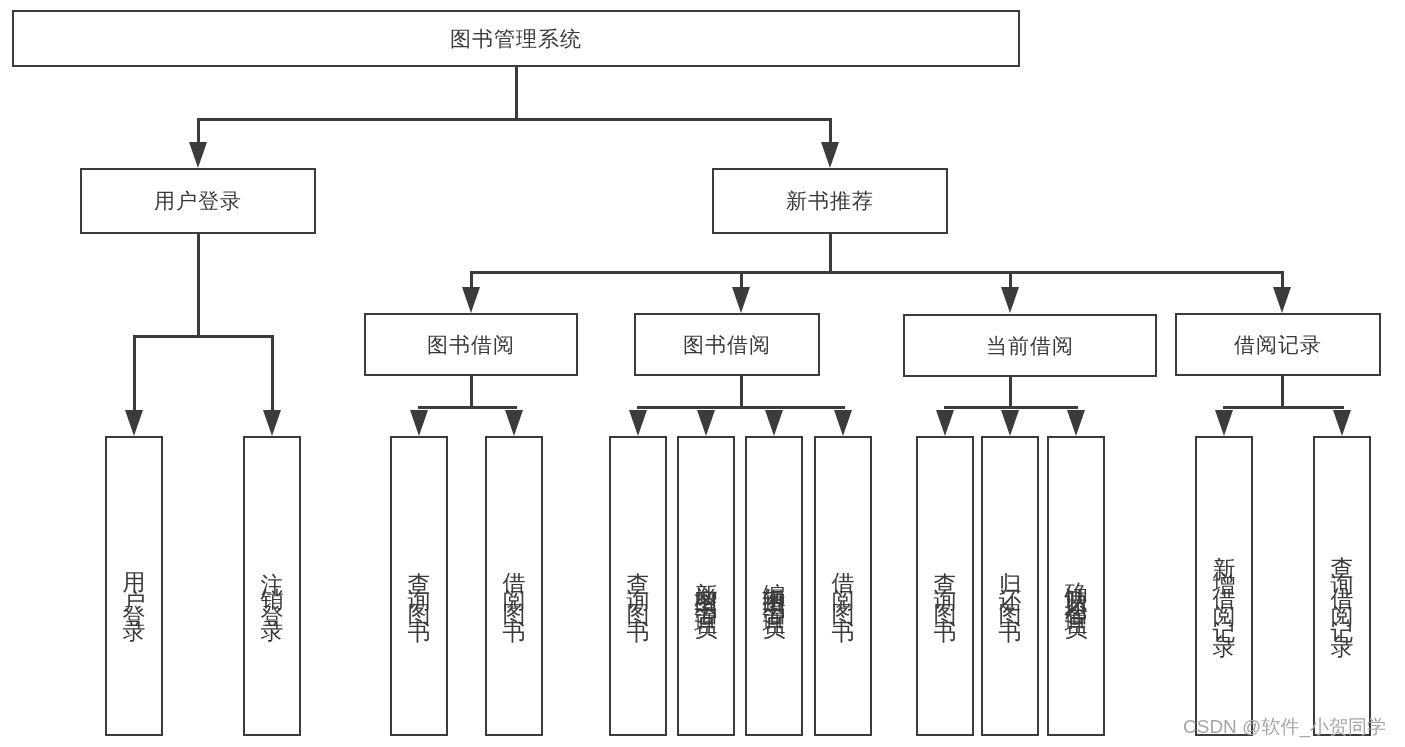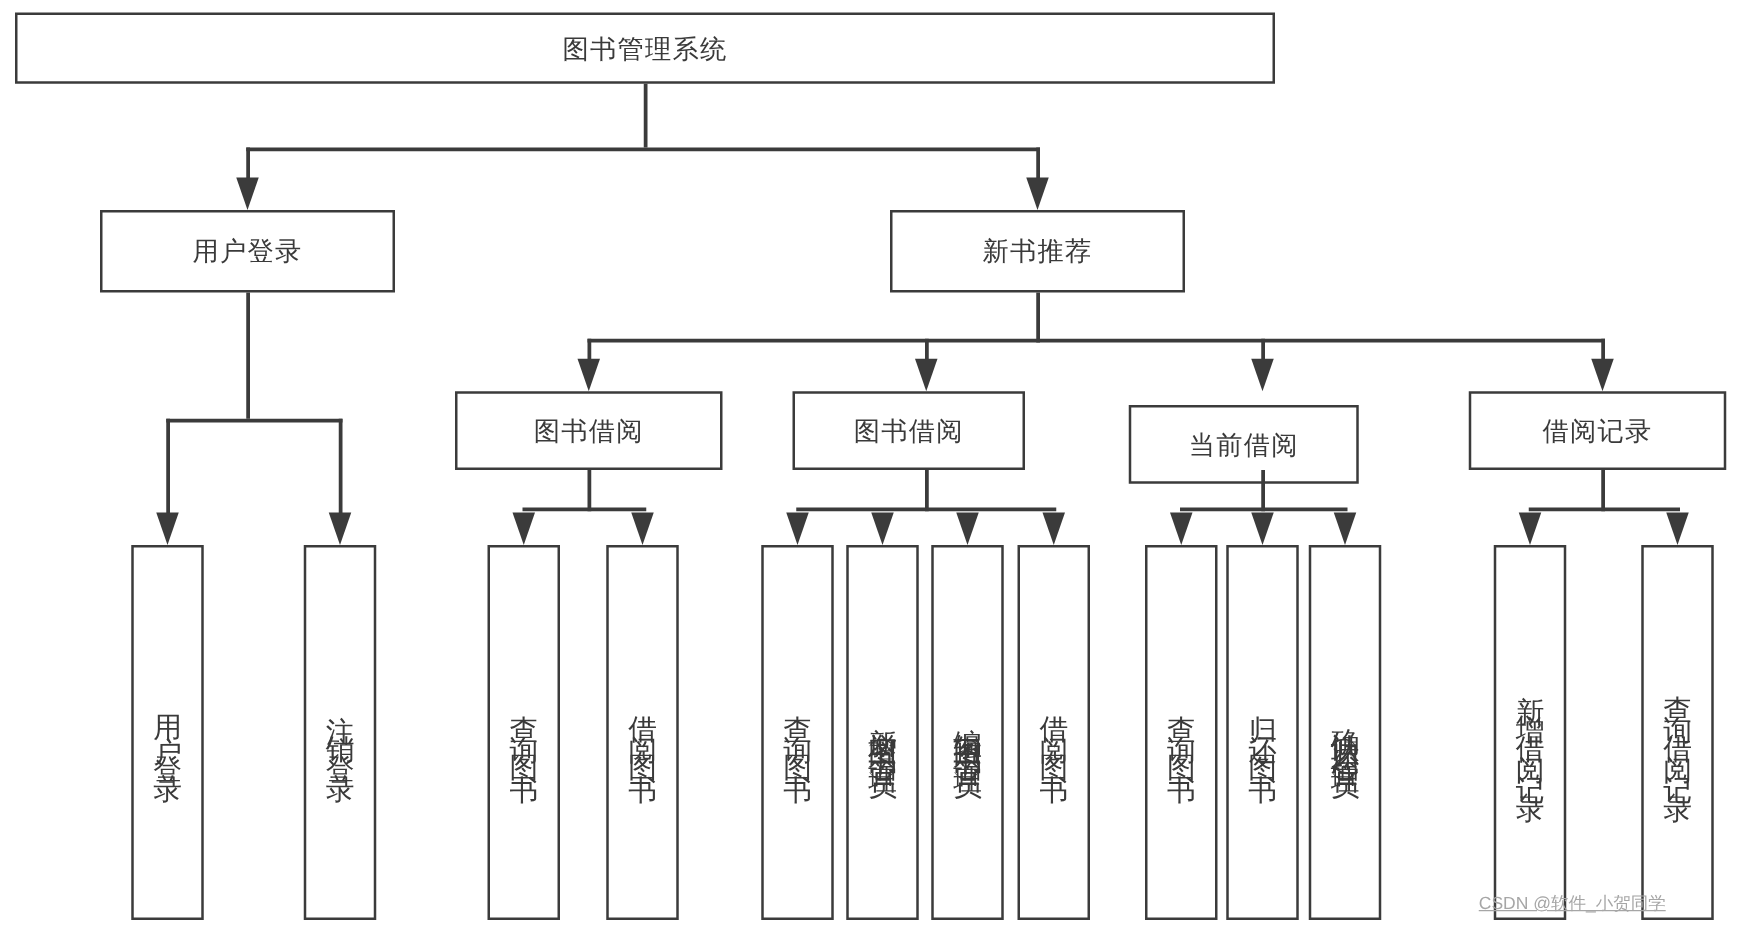--- a/index.html
+++ b/index.html
@@ -66,25 +66,24 @@
   
   .arrow{
     position:absolute;
     width:0;height:0;
     border-left:9px solid transparent;
     border-right:9px solid transparent;
     border-top:26px solid var(--line);
   }
   .watermark{
     position:absolute;
-    font-size:14px;
+    font-size:19px;
     color:var(--watermark);
     white-space:nowrap;
     z-index:5;
-    text-decoration:underline;
   }
 </style>
 </head>
 <body>
 
 <div class="stage">
 
   <div class="box hbox" style="left:12px;top:10px;width:1008px;height:57px">
     <span class="lbl">图书管理系统</span>
   </div>
@@ -120,21 +119,21 @@
   <div class="arrow" style="left:732px;top:287px"></div>
   <div class="arrow" style="left:1001px;top:287px"></div>
   <div class="arrow" style="left:1273px;top:287px"></div>
 
   <div class="box hbox" style="left:364px;top:313px;width:214px;height:63px">
     <span class="lbl">图书借阅</span>
   </div>
   <div class="box hbox" style="left:634px;top:313px;width:186px;height:63px">
     <span class="lbl">图书借阅</span>
   </div>
-  <div class="box hbox" style="left:903px;top:324px;width:184px;height:63px">
+  <div class="box hbox" style="left:903px;top:314px;width:254px;height:63px">
     <span class="lbl">当前借阅</span>
   </div>
   <div class="box hbox" style="left:1175px;top:313px;width:206px;height:63px">
     <span class="lbl">借阅记录</span>
   </div>
 
   <div class="vline" style="left:469.5px;top:376px;height:33px"></div>
   <div class="hline" style="left:417.5px;top:406px;width:99px"></div>
   <div class="arrow" style="left:410px;top:410px"></div>
   <div class="arrow" style="left:505px;top:410px"></div>

